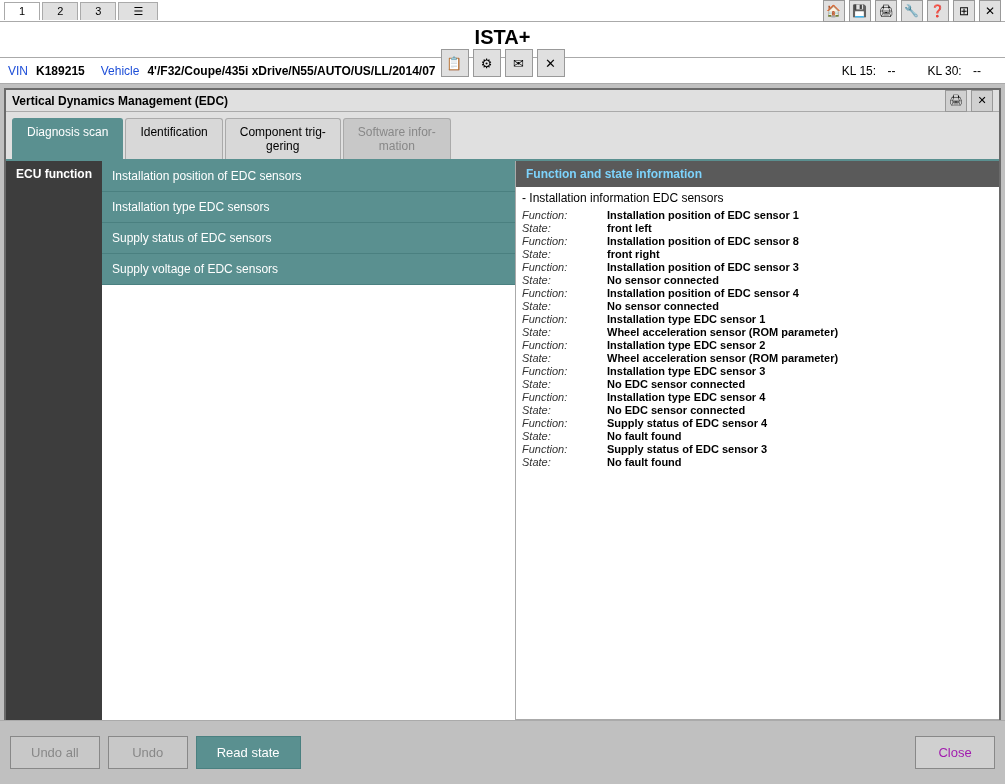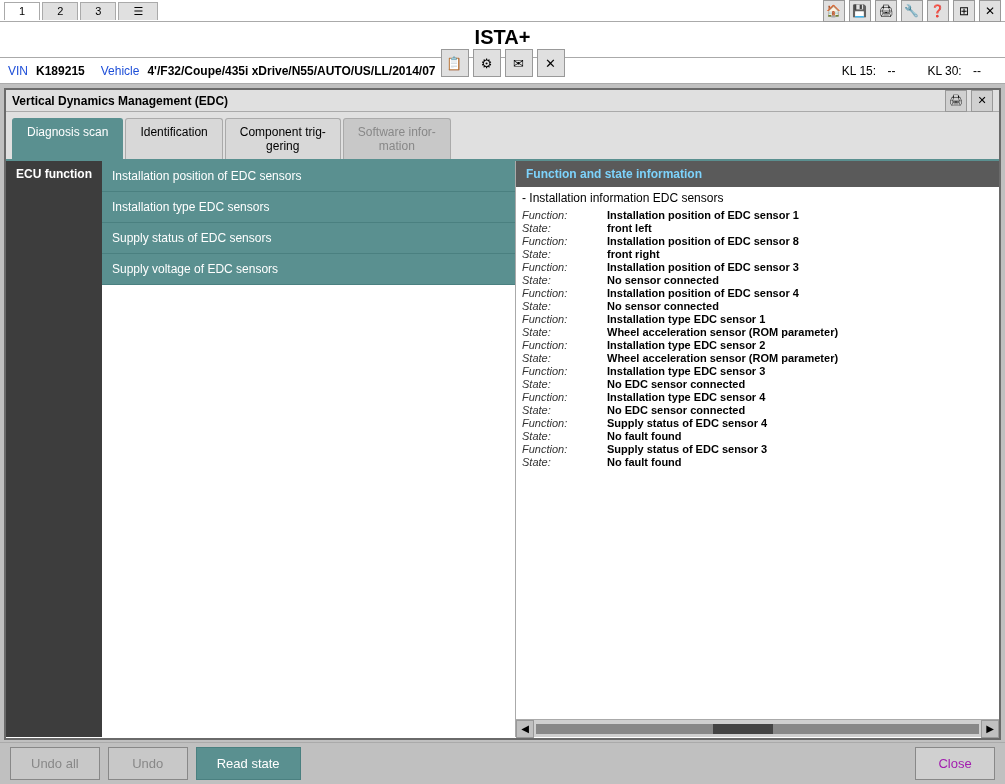--- a/index.html
+++ b/index.html
@@ -106,21 +106,21 @@
       height: 18px; background: #d0d0d0; border-top: 1px solid #aaa;
       display: flex; align-items: center;
     }
     .h-scroll-btn { width: 18px; height: 18px; background: #c0c0c0; border: 1px solid #999; display: flex; align-items: center; justify-content: center; cursor: pointer; font-size: 10px; flex-shrink: 0; }
     .h-scroll-track { flex: 1; height: 10px; background: #888; margin: 0 2px; position: relative; }
     .h-scroll-thumb { width: 60px; height: 10px; background: #444; position: absolute; left: 40%; }
 
     
     .bottom-bar {
       display: flex; align-items: center; justify-content: space-between;
-      background: #c0c0c0; border-top: 1px solid #aaa; padding: 0 10px; height: 42px;
+      background: #c0c0c0; border-top: 1px solid #aaa; padding: 0 10px; height: 64px;
       position: fixed; bottom: 0; width: 1005px;
     }
     .bottom-left { display: flex; gap: 8px; }
     .btn {
       padding: 8px 20px; border: 1px solid #888; cursor: pointer; font-size: 13px;
       background: #d0d0d0; color: #a21caf; min-width: 80px;
     }
     .btn.primary { background: #5a9090; color: #fff; border-color: #4a8080; }
     .btn:disabled, .btn.disabled { background: #c8c8c8; color: #888; cursor: default; }
     .btn.close-btn { background: #d0d0d0; }

